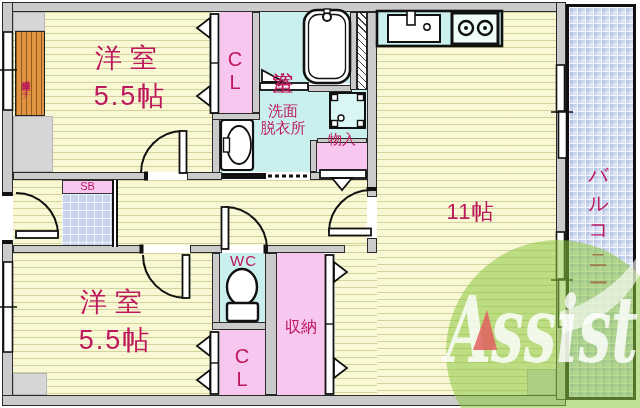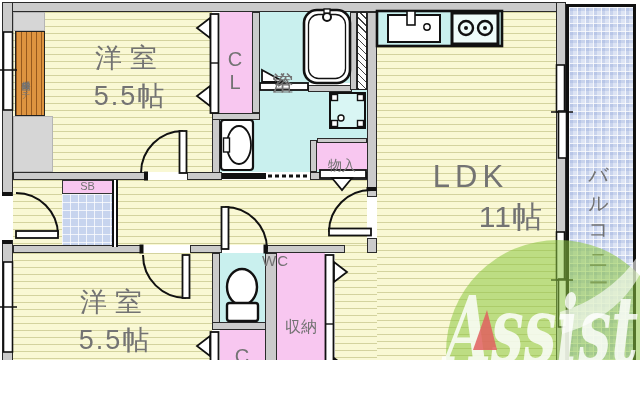--- a/index.html
+++ b/index.html
@@ -1,17 +1,17 @@
 <!DOCTYPE html>
 <html><head>
 <meta charset="utf-8">
 <style>
   html,body{margin:0;padding:0;background:#fff;}
-  .stage{position:relative;width:640px;height:360px;background:#fff;overflow:hidden;
-         font-family:"Liberation Sans",sans-serif;color:#737373;}
+  .stage{position:relative;width:640px;height:408px;background:#fff;overflow:hidden;
+         font-family:"Liberation Sans",sans-serif;color:#be185d;}
   
   .f-y{position:absolute;box-sizing:border-box;background-color:#f9f8d4;
        background-image:repeating-linear-gradient(180deg, rgba(150,150,70,.38) 0 1px, transparent 1px 7px);}
   .f-p{position:absolute;box-sizing:border-box;background:#f8c7f0;}
   .f-c{position:absolute;box-sizing:border-box;background:#c9f0ee;}
   .f-tile{position:absolute;box-sizing:border-box;background-color:#c7d4ee;
        background-image:repeating-linear-gradient(90deg, rgba(255,255,255,.75) 0 1px, transparent 1px 8px),
                         repeating-linear-gradient(180deg, rgba(255,255,255,.75) 0 1px, transparent 1px 8px);}
   .f-balc{position:absolute;box-sizing:border-box;background-color:#dde4f4;border:3px solid #111;
        background-image:repeating-linear-gradient(90deg, rgba(255,255,255,.8) 0 1px, transparent 1px 8px),
@@ -211,35 +211,38 @@
       <rect x="2" y="240" width="10" height="4" fill="#111"></rect>
     </g>
   </svg>
 
   <div class="lbl" style="left:60px;top:44px;width:140px;font-size:27px;letter-spacing:8px;">洋室</div>
   <div class="lbl" style="left:60px;top:82px;width:140px;font-size:27px;letter-spacing:2px;">5.5帖</div>
 
   <div class="lbl" style="left:45px;top:288px;width:140px;font-size:27px;letter-spacing:8px;">洋室</div>
   <div class="lbl" style="left:45px;top:326px;width:140px;font-size:27px;letter-spacing:2px;">5.5帖</div>
 
-  <div class="lbl" style="left:398px;top:160px;width:145px;font-size:31px;letter-spacing:5px;">LDK</div>
-  <div class="lbl" style="left:398px;top:200px;width:145px;font-size:30px;letter-spacing:1px;text-align:right;">11帖</div>
+  <div class="lbl" style="left:398px;top:200px;width:145px;font-size:22px;letter-spacing:1px;">11帖</div>
 
   <div class="lbl vtext" style="left:272px;top:20px;height:70px;font-size:21px;">浴室</div>
 
-
-  <div class="lbl" style="left:220px;top:253px;width:47px;font-size:15px;letter-spacing:1px;padding-left:32px;">WC</div>
+  <div class="lbl" style="left:252px;top:102px;width:62px;font-size:15px;line-height:17px;">
+    <span>洗面</span><br>
+    <span>脱衣所</span>
+  </div>
+
+  <div class="lbl" style="left:220px;top:253px;width:47px;font-size:15px;letter-spacing:1px;">WC</div>
 
   <div class="lbl vupright" style="left:224px;top:41px;height:60px;font-size:20px;letter-spacing:1px;">CL</div>
 
   <div class="lbl vupright" style="left:231px;top:342px;height:52px;font-size:20px;letter-spacing:1px;">CL</div>
 
   <div class="lbl" style="left:277px;top:318px;width:48px;font-size:16px;">収納</div>
 
-  <div class="lbl" style="left:317px;top:158px;width:50px;font-size:14px;">物入</div>
+  <div class="lbl" style="left:317px;top:132px;width:50px;font-size:14px;">物入</div>
 
 
   <div class="lbl" style="left:62px;top:180px;width:51px;font-size:11px;">SB</div>
 
   <div class="lbl vtext" style="left:588px;top:128px;height:175px;font-size:20px;letter-spacing:7px;">バルコニー</div>
 
   <div class="lbl vtext" style="left:20px;top:52px;height:64px;font-size:9px;">室外機ポーチ</div>
 
   <svg width="640" height="408" viewBox="0 0 640 408" style="pointer-events:none;">
     <g>

